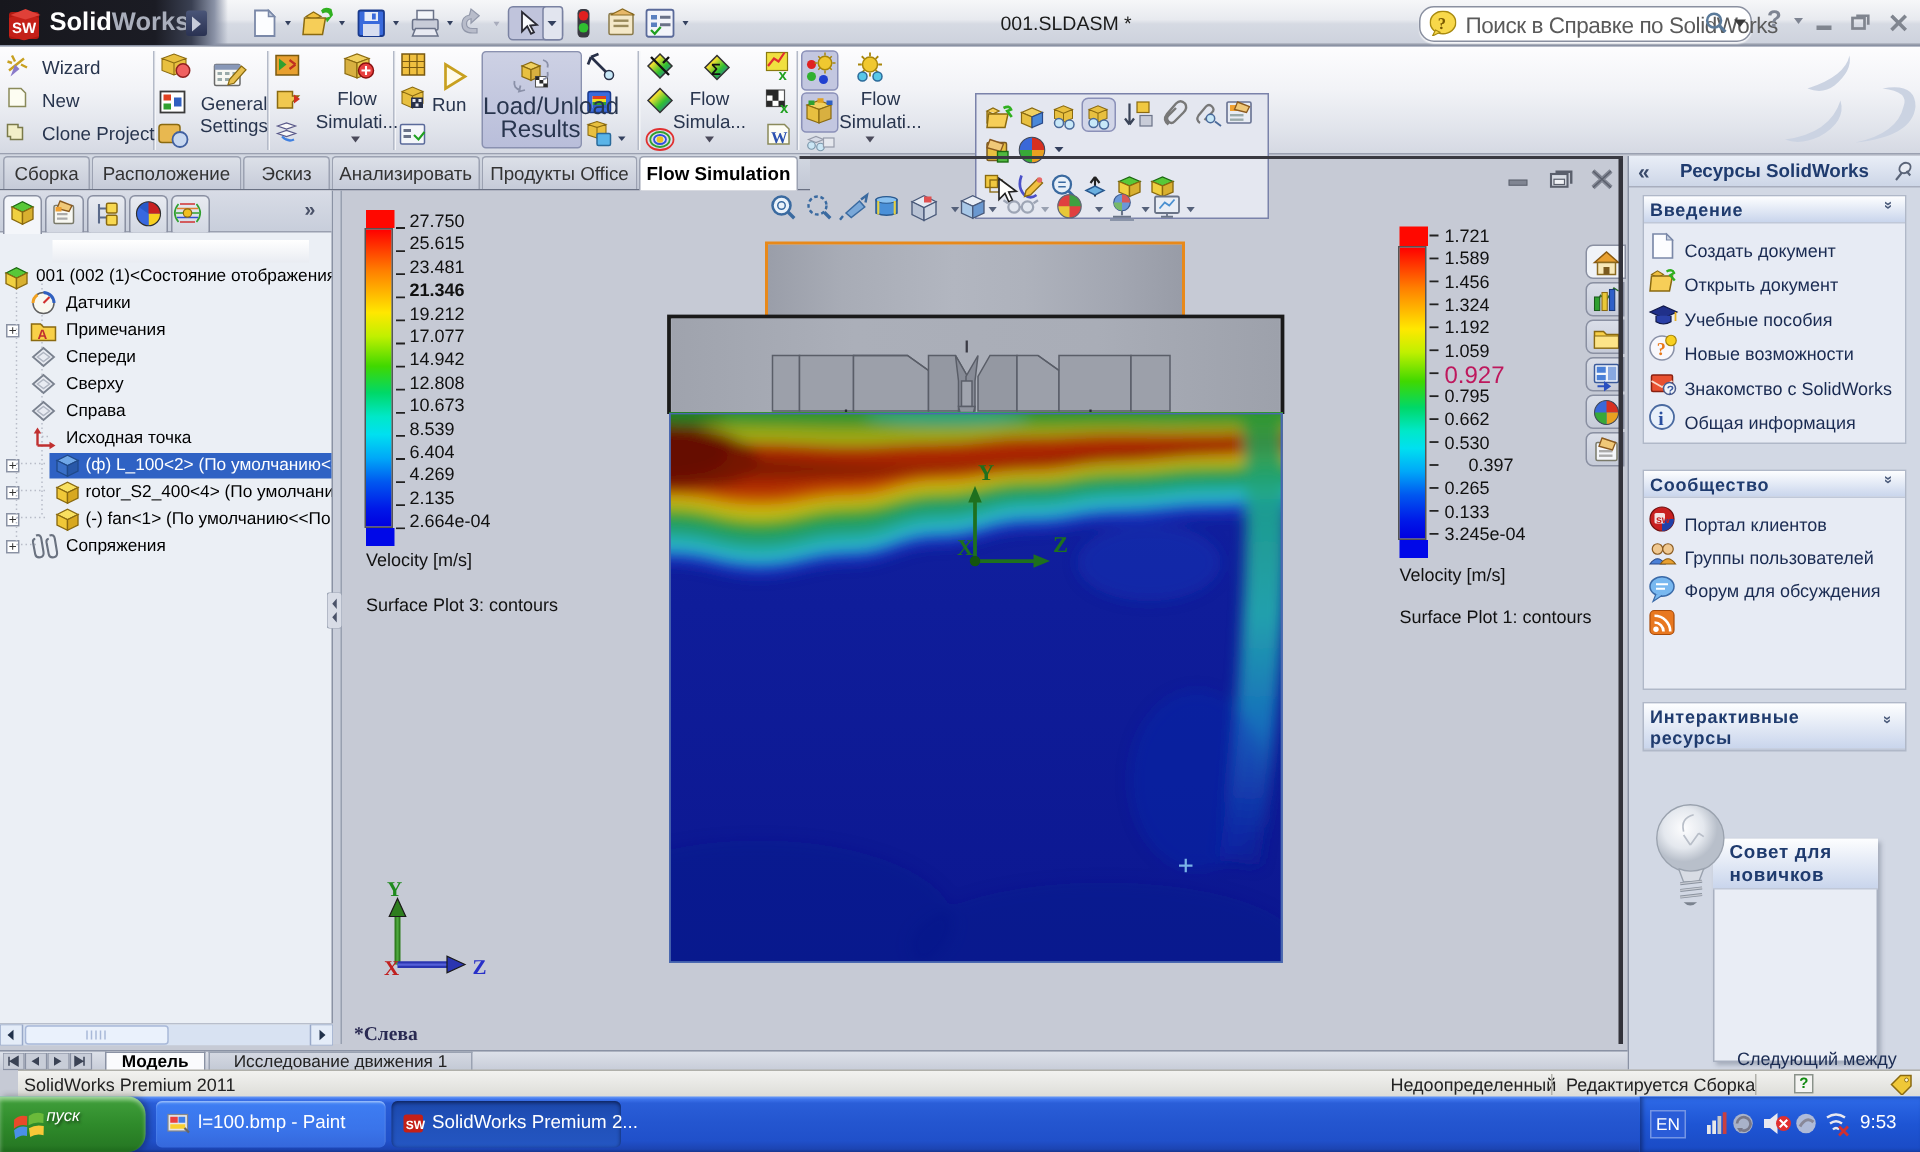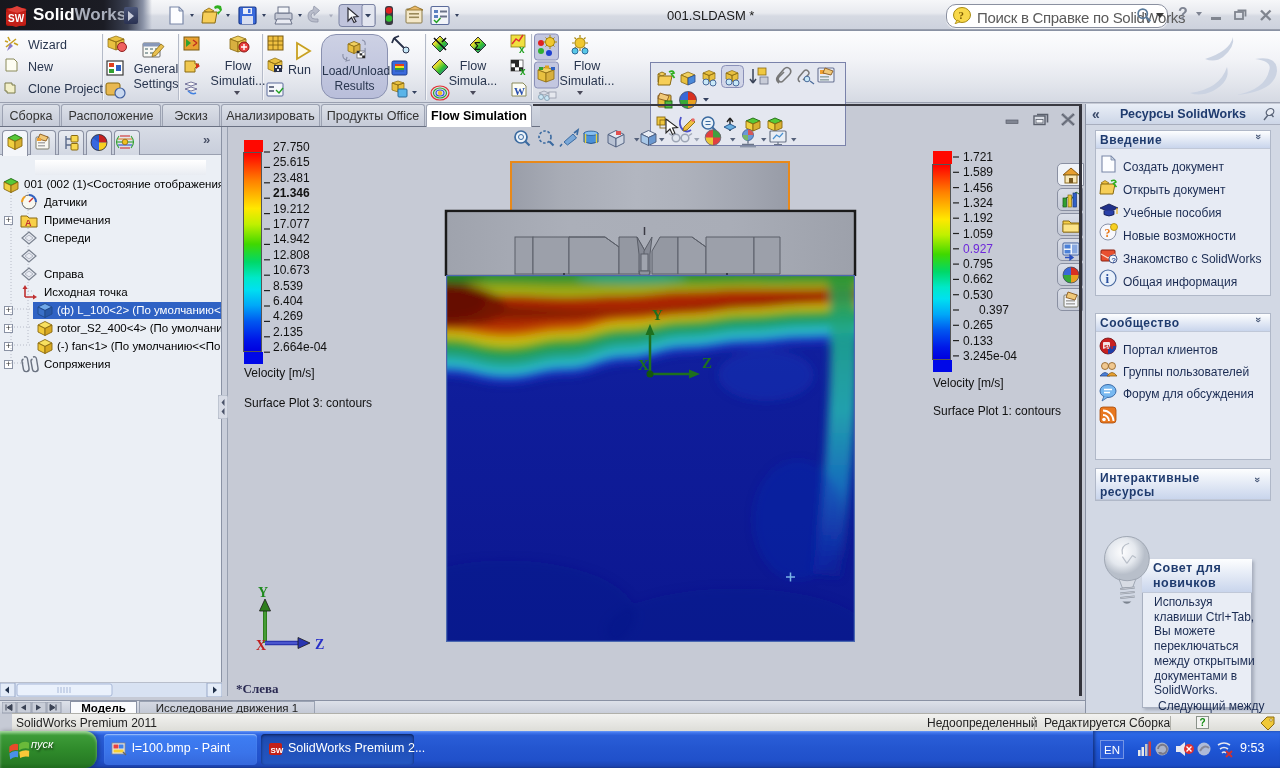--- a/index.html
+++ b/index.html
@@ -25,21 +25,21 @@
 #search-mag { left:1136px; top:7px; width:16px; height:16px; }
 #search-dd { left:1156px; top:13px; width:0; height:0; border-top:5px solid #3A3A3A; border-left:4px solid transparent; border-right:4px solid transparent; }
 .winbtn { color:#7E8492; font-weight:bold; }
 
 
 #ribbon { left:0; top:30px; width:1280px; height:73px;
   background:linear-gradient(180deg,#FDFDFE 0%,#F2F3F7 40%,#E2E5EC 75%,#D5D9E3 100%);
   border-top:1px solid #8A92A4; border-bottom:1px solid #9AA0B0; }
 .rib-sep { position:absolute; top:3px; width:1px; height:66px; background:#B4BAC8; box-shadow:1px 0 0 #F4F5F8; }
 .rib-lbl { position:absolute; font-size:12.5px; color:#28354E; }
-.rib-btn-big { position:absolute; border:1px solid #8A91B0; border-radius:15px; background:linear-gradient(180deg,#CDD1E4,#B9BEDA); text-align:center; font-size:12px; color:#28354E; }
+.rib-btn-big { position:absolute; border:1px solid #8A91B0; border-radius:3px; background:linear-gradient(180deg,#CDD1E4,#B9BEDA); text-align:right; font-size:16px; color:#28354E; }
 .dd { position:absolute; width:0; height:0; border-top:4px solid #4A4A5A; border-left:3.5px solid transparent; border-right:3.5px solid transparent; }
 
 
 #tabrow { left:0; top:103px; width:540px; height:24px; background:linear-gradient(180deg,#D3D8E2,#C2C8D5); border-bottom:1px solid #6A7183; }
 .ctab { position:absolute; top:1px; height:22px; line-height:22px; padding:0; white-space:nowrap; font-size:12.5px; color:#333; background:linear-gradient(180deg,#DCE0E8,#C6CBD8); border:1px solid #9CA2B2; border-bottom:none; border-radius:3px 3px 0 0; }
 .ctab.active { background:#FFFFFF; font-weight:bold; color:#000; height:23px; z-index:3; }
 
 
 #leftpanel { left:0; top:127px; width:222px; height:555px; background:#EBEFF5; border-right:1px solid #8A92A4; overflow:hidden; }
 #lp-tabs { left:0; top:0px; width:222px; height:28px; background:linear-gradient(180deg,#D8DCE6,#C8CEDB); border-bottom:1px solid #9AA0B0; }
@@ -440,20 +440,23 @@
   <div class="trow" style="top:67px">
       <span class="txt" style="left:44px">Датчики</span>
     </div>
   <div class="trow" style="top:85px">
       <span class="plus">+</span>
       <span class="txt" style="left:44px">Примечания</span>
     </div>
   <div class="trow" style="top:103px">
       <span class="txt" style="left:44px">Спереди</span>
     </div>
+  <div class="trow" style="top:121px">
+      <span class="txt" style="left:44px">Сверху</span>
+    </div>
   <div class="trow" style="top:139px">
       <span class="txt" style="left:44px">Справа</span>
     </div>
   <div class="trow" style="top:157px">
       <span class="txt" style="left:44px">Исходная точка</span>
     </div>
   <div class="trow sel" style="top:175px">
       <span class="plus">+</span>
       <span class="bg"></span>
       <span class="txt" style="left:57px">(ф) L_100&lt;2&gt; (По умолчанию&lt;&lt;По</span>
@@ -551,21 +554,21 @@
         <line x1="1" y1="204.9" x2="7" y2="204.9"></line>
     </g>
   </svg>
   <div class="abs legend-ticks" id="lg-right" style="left:735px;top:23px">
       <div style="position: absolute; left: 0px; top: 0px; font-size: 12px; color: rgb(17, 17, 17); white-space: nowrap;">1.721</div>
       <div style="position: absolute; left: 0px; top: 15.3px; font-size: 12px; color: rgb(17, 17, 17); white-space: nowrap;">1.589</div>
       <div style="position: absolute; left: 0px; top: 30.6px; font-size: 12px; color: rgb(17, 17, 17); white-space: nowrap;">1.456</div>
       <div style="position: absolute; left: 0px; top: 45.9px; font-size: 12px; color: rgb(17, 17, 17); white-space: nowrap;">1.324</div>
       <div style="position: absolute; left: 0px; top: 61.2px; font-size: 12px; color: rgb(17, 17, 17); white-space: nowrap;">1.192</div>
       <div style="position: absolute; left: 0px; top: 76.5px; font-size: 12px; color: rgb(17, 17, 17); white-space: nowrap;">1.059</div>
-      <div style="position: absolute; left: 0px; top: 91.8px; font-size: 12px; color: #6d28d9; white-space: nowrap;">0.927</div>
+      <div style="position: absolute; left: 0px; top: 91.8px; font-size: 16px; color: #be185d; white-space: nowrap;">0.927</div>
       <div style="position: absolute; left: 0px; top: 107.1px; font-size: 12px; color: rgb(17, 17, 17); white-space: nowrap; text-align: right;">0.795</div>
       <div style="position: absolute; left: 0px; top: 122.4px; font-size: 12px; color: rgb(17, 17, 17); white-space: nowrap;">0.662</div>
       <div style="position: absolute; left: 0px; top: 137.7px; font-size: 12px; color: rgb(17, 17, 17); white-space: nowrap;">0.530</div>
       <div style="position: absolute; left: 16px; top: 153px; font-size: 12px; color: rgb(17, 17, 17); white-space: nowrap;">0.397</div>
       <div style="position: absolute; left: 0px; top: 168.3px; font-size: 12px; color: rgb(17, 17, 17); white-space: nowrap;">0.265</div>
       <div style="position: absolute; left: 0px; top: 183.6px; font-size: 12px; color: rgb(17, 17, 17); white-space: nowrap;">0.133</div>
       <div style="position: absolute; left: 0px; top: 198.9px; font-size: 12px; color: rgb(17, 17, 17); white-space: nowrap;">3.245e-04</div>
     </div>
   <div class="legend-label" style="left:705px;top:249px">Velocity [m/s]</div>
   <div class="legend-label" style="left:705px;top:277px">Surface Plot 1: contours</div>
@@ -962,21 +965,20 @@
   <div class="tp-item" style="left:37px;top:239px">Портал клиентов</div>
   <div class="tp-item" style="left:37px;top:261px">Группы пользователей</div>
   <div class="tp-item" style="left:37px;top:283px">Форум для обсуждения</div>
 
   <div class="tp-group" style="top:364px;height:33px">
     <div class="tp-ghead" style="height:31px;line-height:14px">Интерактивные<br>ресурсы<span class="chev" style="top:8px">»</span></div>
   </div>
 
   <div class="abs" style="left:56px;top:455px;width:110px;height:149px;background:#E9EDF5;border:1px solid #A8B0C0;box-shadow:2px 2px 3px rgba(80,90,110,0.35)"></div>
   <div class="abs" style="left:56px;top:455px;width:110px;height:34px;background:linear-gradient(180deg,#FDFEFF,#C9D5EC);border-bottom:1px solid #C0C8D8;font-size:12.5px;font-weight:bold;color:#1F3B6E;padding:2px 0 0 11px;line-height:15px;letter-spacing:0.5px">Совет для новичков</div>
-  <div class="abs" style="left:68px;top:491px;width:104px;font-size:12px;color:#1A2B52;line-height:14.7px">Используя клавиши Ctrl+Tab, Вы можете переключаться между открытыми документами в SolidWorks.</div>
   <div class="abs" style="left:72px;top:595px;font-size:12px;color:#1A2B52">Следующий между</div>
 
   <svg class="abs" style="left:14px;top:428px" width="56" height="84" viewBox="0 0 50 75">
     <defs>
       <radialGradient id="bulbg" cx="0.4" cy="0.35">
         <stop offset="0" stop-color="#FDFDFE"></stop>
           <stop offset="0.6" stop-color="#E4E8EE"></stop>
           <stop offset="1" stop-color="#B8BfCA"></stop>
       </radialGradient>
     </defs>

